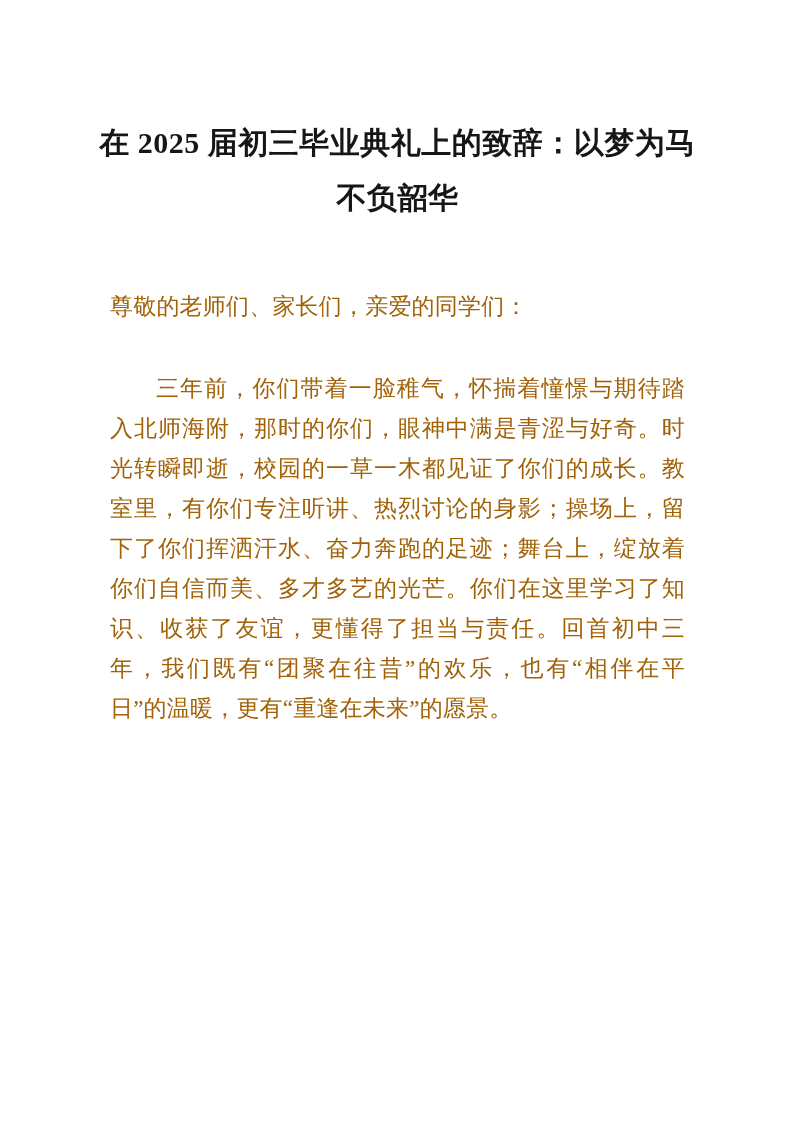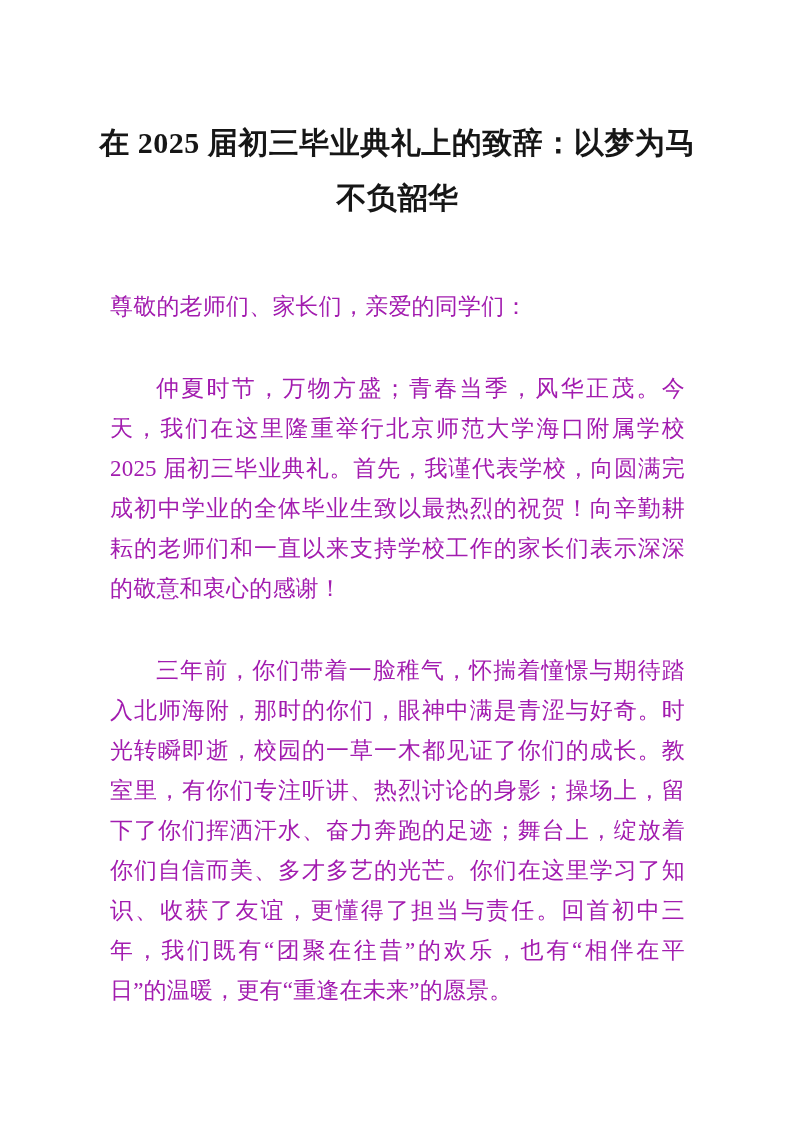--- a/index.html
+++ b/index.html
@@ -31,36 +31,35 @@
   .doc-body {
     margin-top: 62px;
   }
   .paragraph {
     margin: 0 0 42px 0;
     font-size: 23px;
     line-height: 40px;
     text-align: justify;
     text-justify: inter-character;
     letter-spacing: 0.2px;
-    color: #a21caf;
+    color: #a16207;
   }
   .paragraph.indent {
     text-indent: 2em;
   }
   .paragraph:last-child {
     margin-bottom: 0;
   }
 </style>
 </head>
 <body>
 
 <div class="page">
   <h1 class="doc-title">在 2025 届初三毕业典礼上的致辞：以梦为马不负韶华</h1>
 
   <div class="doc-body">
     <p class="paragraph">尊敬的老师们、家长们，亲爱的同学们：</p>
 
 
-    <p class="paragraph indent">仲夏时节，万物方盛；青春当季，风华正茂。今天，我们在这里隆重举行北京师范大学海口附属学校 2025 届初三毕业典礼。首先，我谨代表学校，向圆满完成初中学业的全体毕业生致以最热烈的祝贺！向辛勤耕耘的老师们和一直以来支持学校工作的家长们表示深深的敬意和衷心的感谢！</p>
 
     <p class="paragraph indent">三年前，你们带着一脸稚气，怀揣着憧憬与期待踏入北师海附，那时的你们，眼神中满是青涩与好奇。时光转瞬即逝，校园的一草一木都见证了你们的成长。教室里，有你们专注听讲、热烈讨论的身影；操场上，留下了你们挥洒汗水、奋力奔跑的足迹；舞台上，绽放着你们自信而美、多才多艺的光芒。你们在这里学习了知识、收获了友谊，更懂得了担当与责任。回首初中三年，我们既有“团聚在往昔”的欢乐，也有“相伴在平日”的温暖，更有“重逢在未来”的愿景。</p>
   </div>
 </div>
 
 </body></html>

